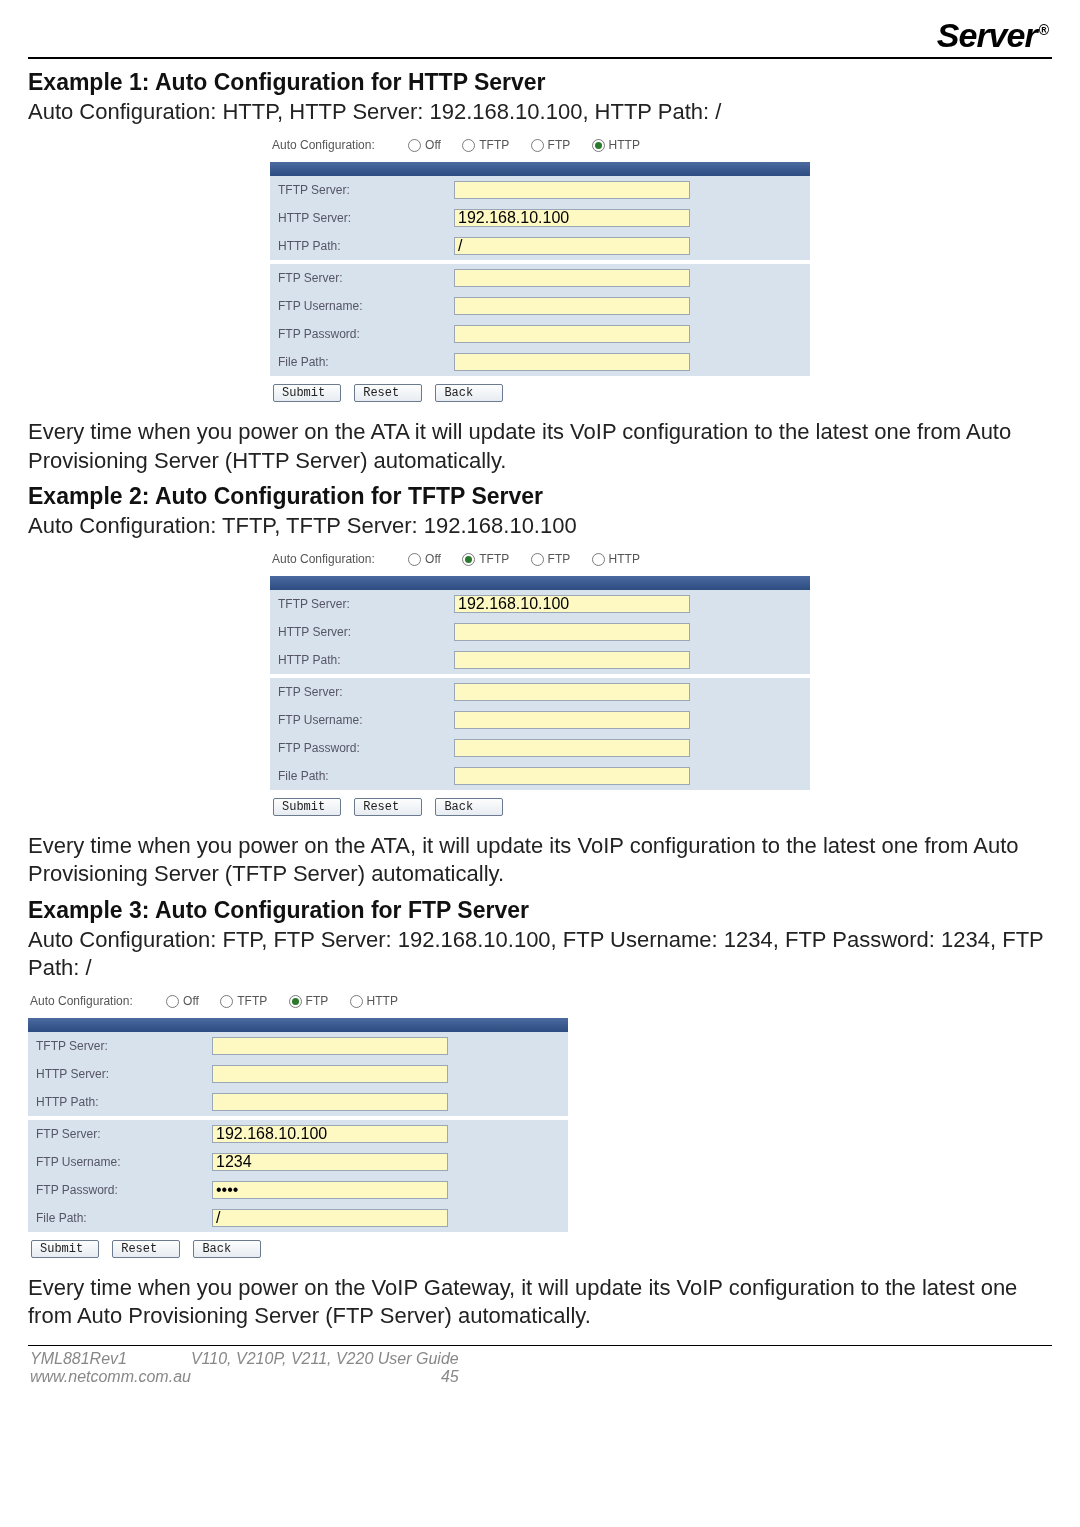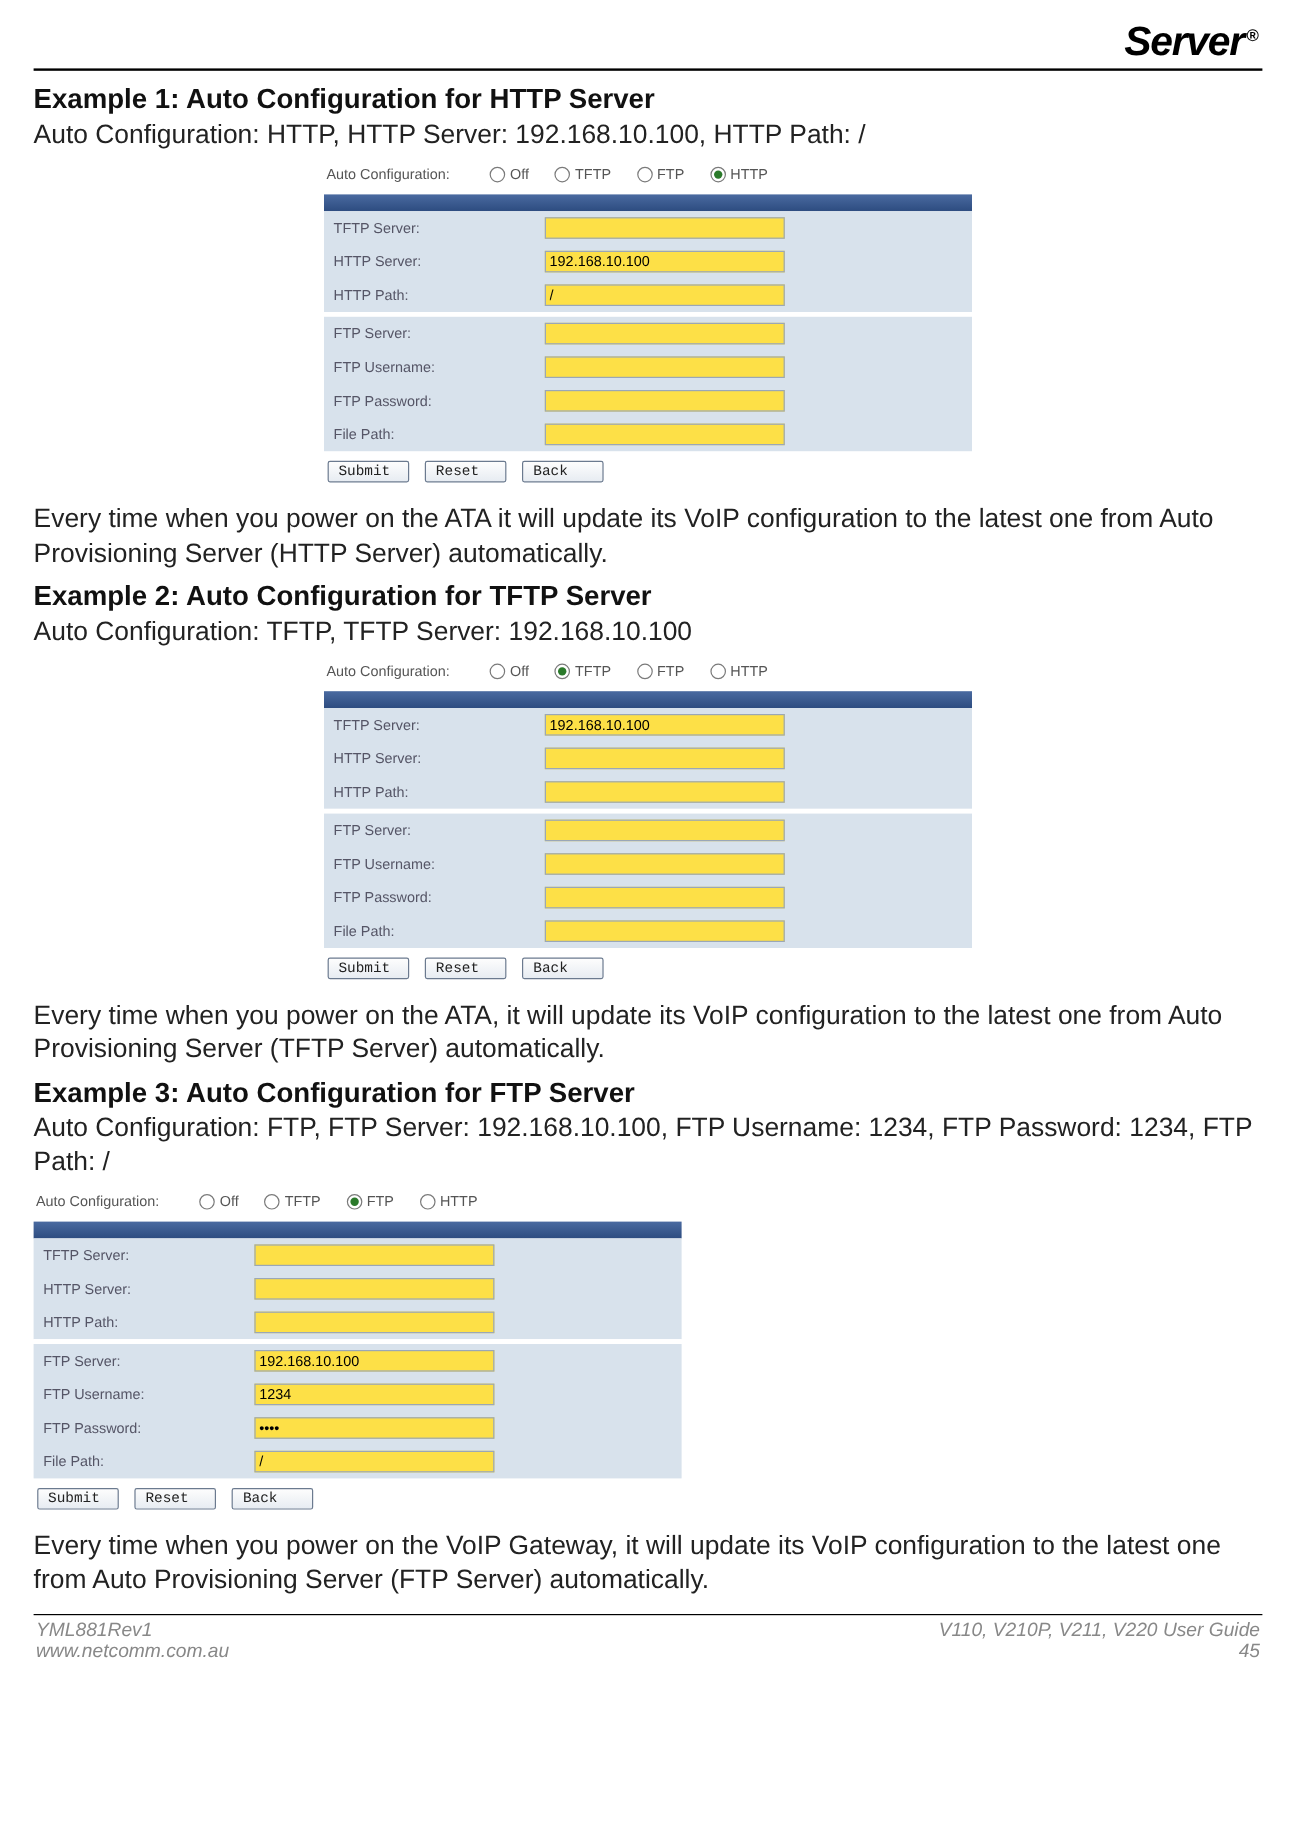--- a/index.html
+++ b/index.html
@@ -102,25 +102,25 @@
   .form-table td {
     padding: 5px 8px;
     font-size: 12px;
     color: #556;
   }
   .form-table td.flabel {
     width: 160px;
     margin-top: 40px;
   }
   .tinput {
-    width: 200px;
+    width: 236px;
     height: 18px;
     border: 1px solid #9aa7b7;
-    background: #fde047;
-    font-size: 12px;
+    background: #fef9c3;
+    font-size: 16px;
     padding: 0 3px;
     box-sizing: border-box;
   }
   .sep {
     height: 4px;
     background: #fff;
   }
   .btn-row {
     text-align: left;
     padding: 8px 0 2px 0;
@@ -138,21 +138,20 @@
     margin: 0 3px;
   }
   
   hr.bottom-rule {
     border: none;
     border-top: 1px solid #000;
     margin: 14px 0 4px 0;
   }
   .footer {
     display: flex;
-    justify-content: space-between;
     font-style: italic;
     color: #888;
     font-size: 16px;
     padding: 0 2px 4px 2px;
   }
   .footer .right {
     text-align: right;
   }
 </style>
 </head>

